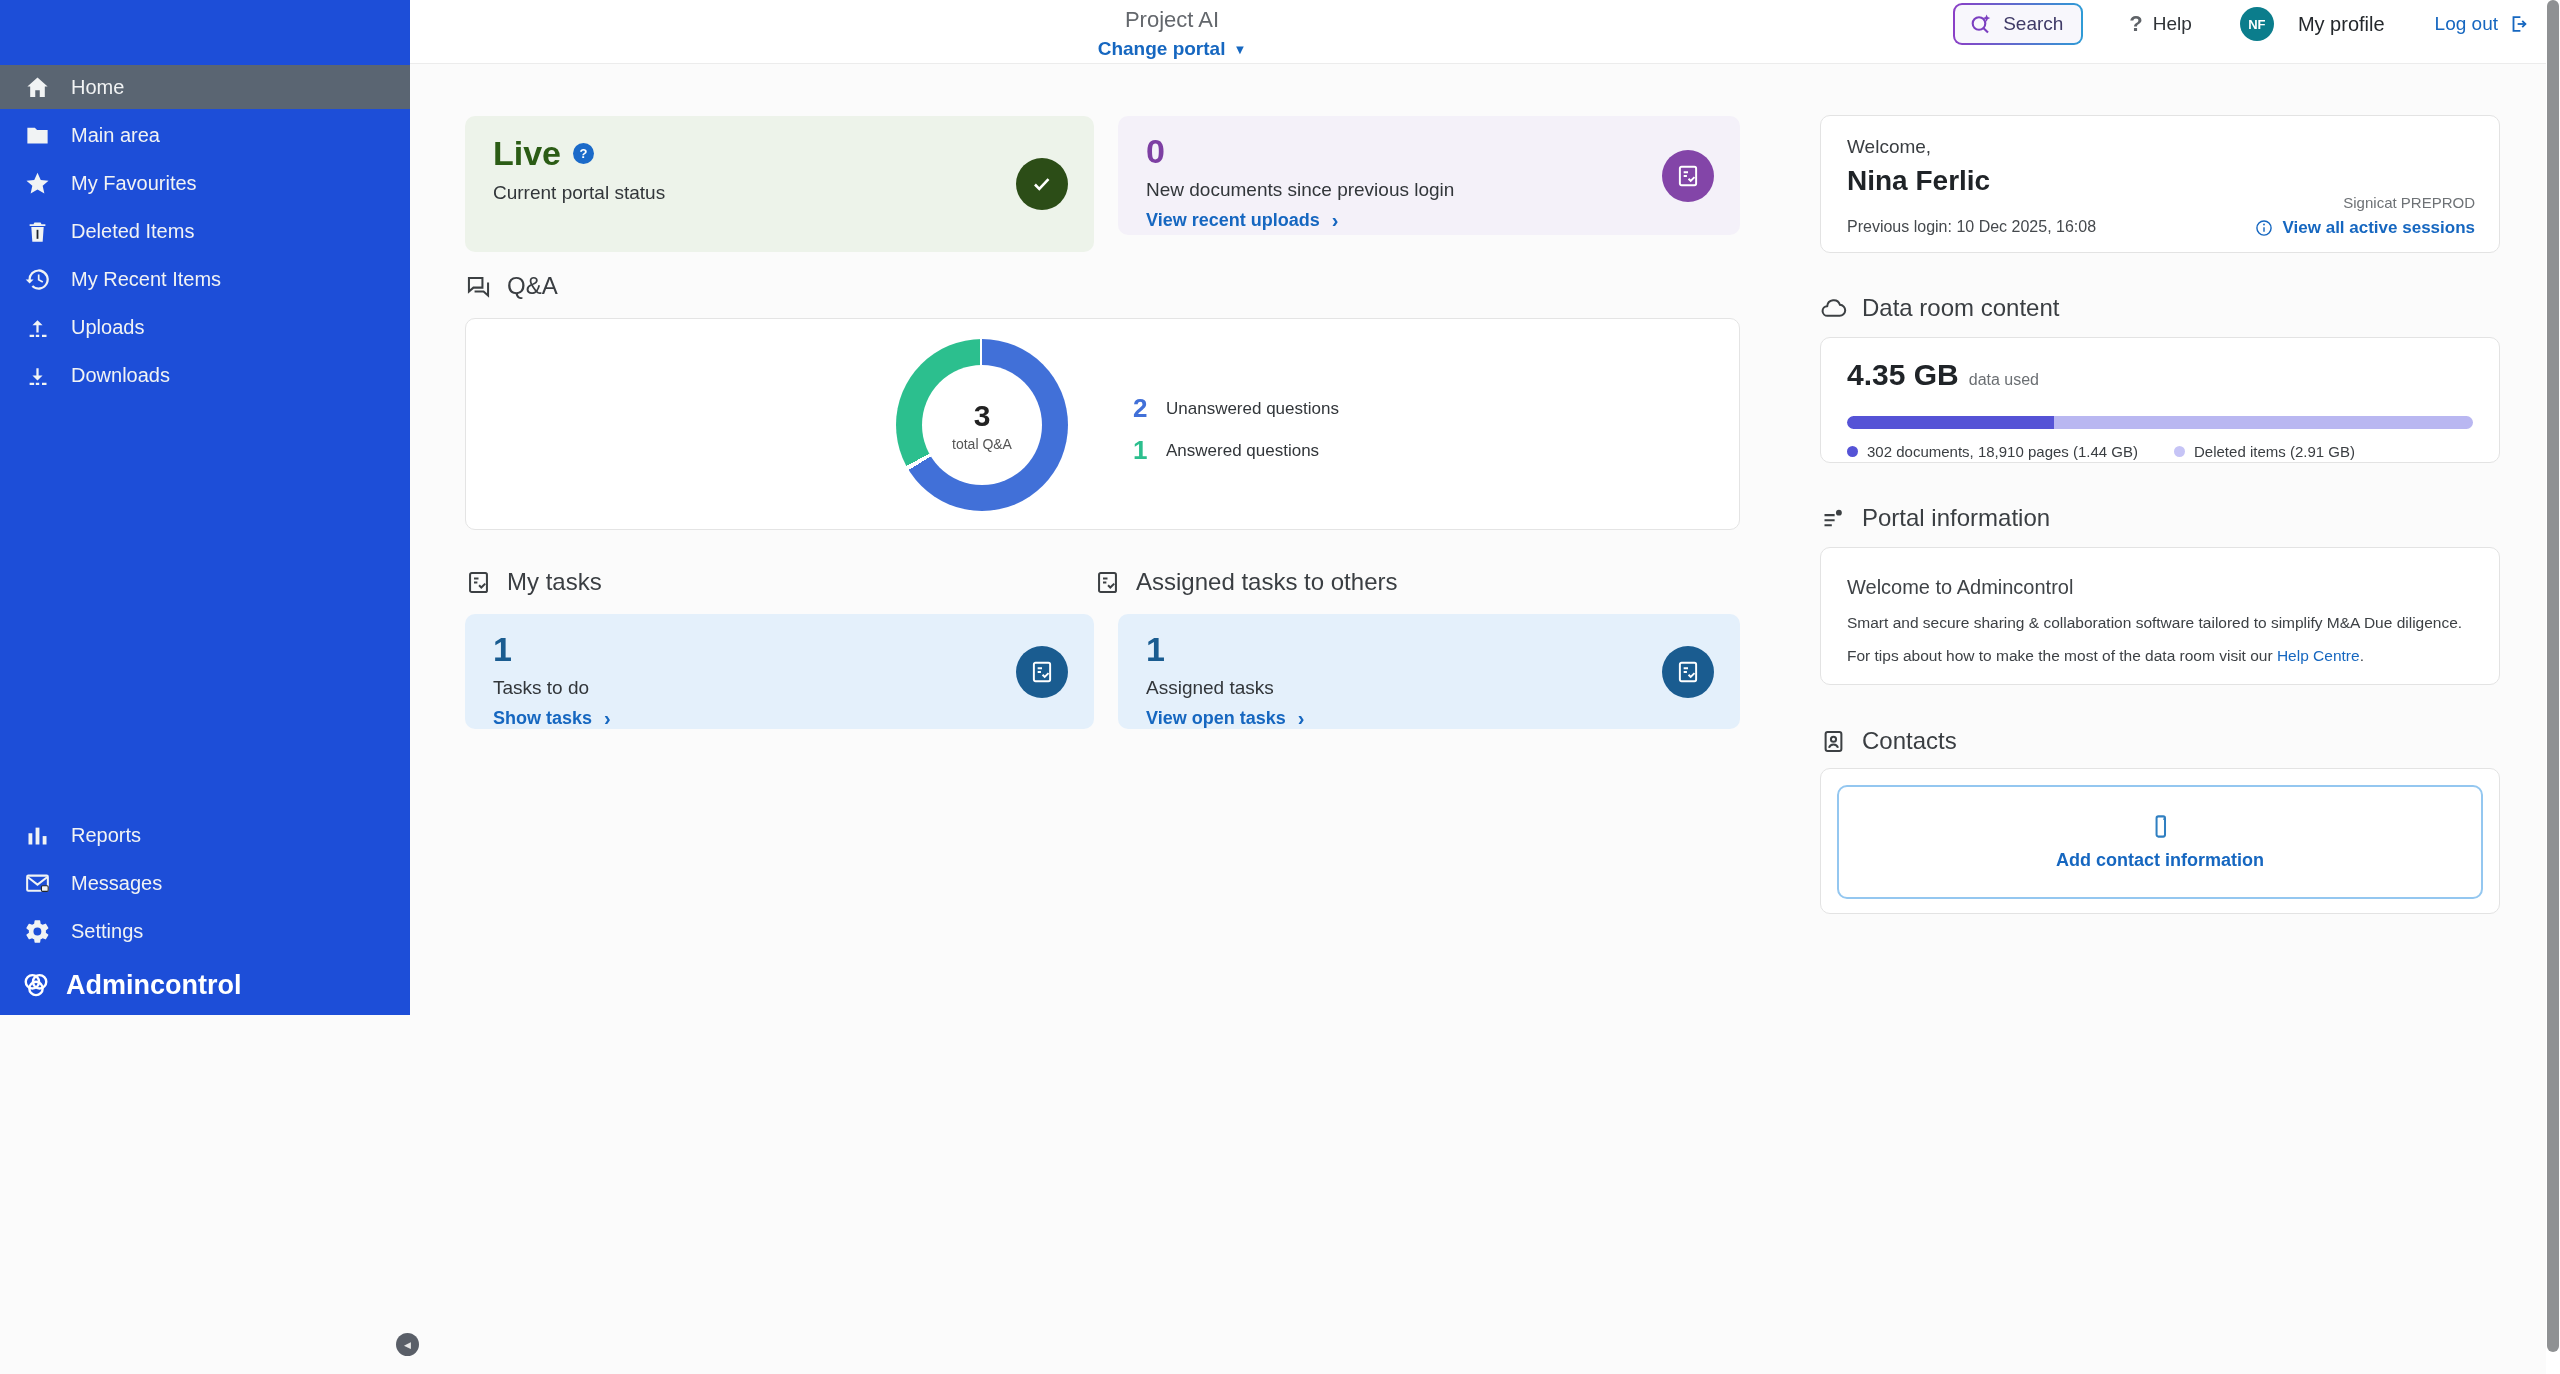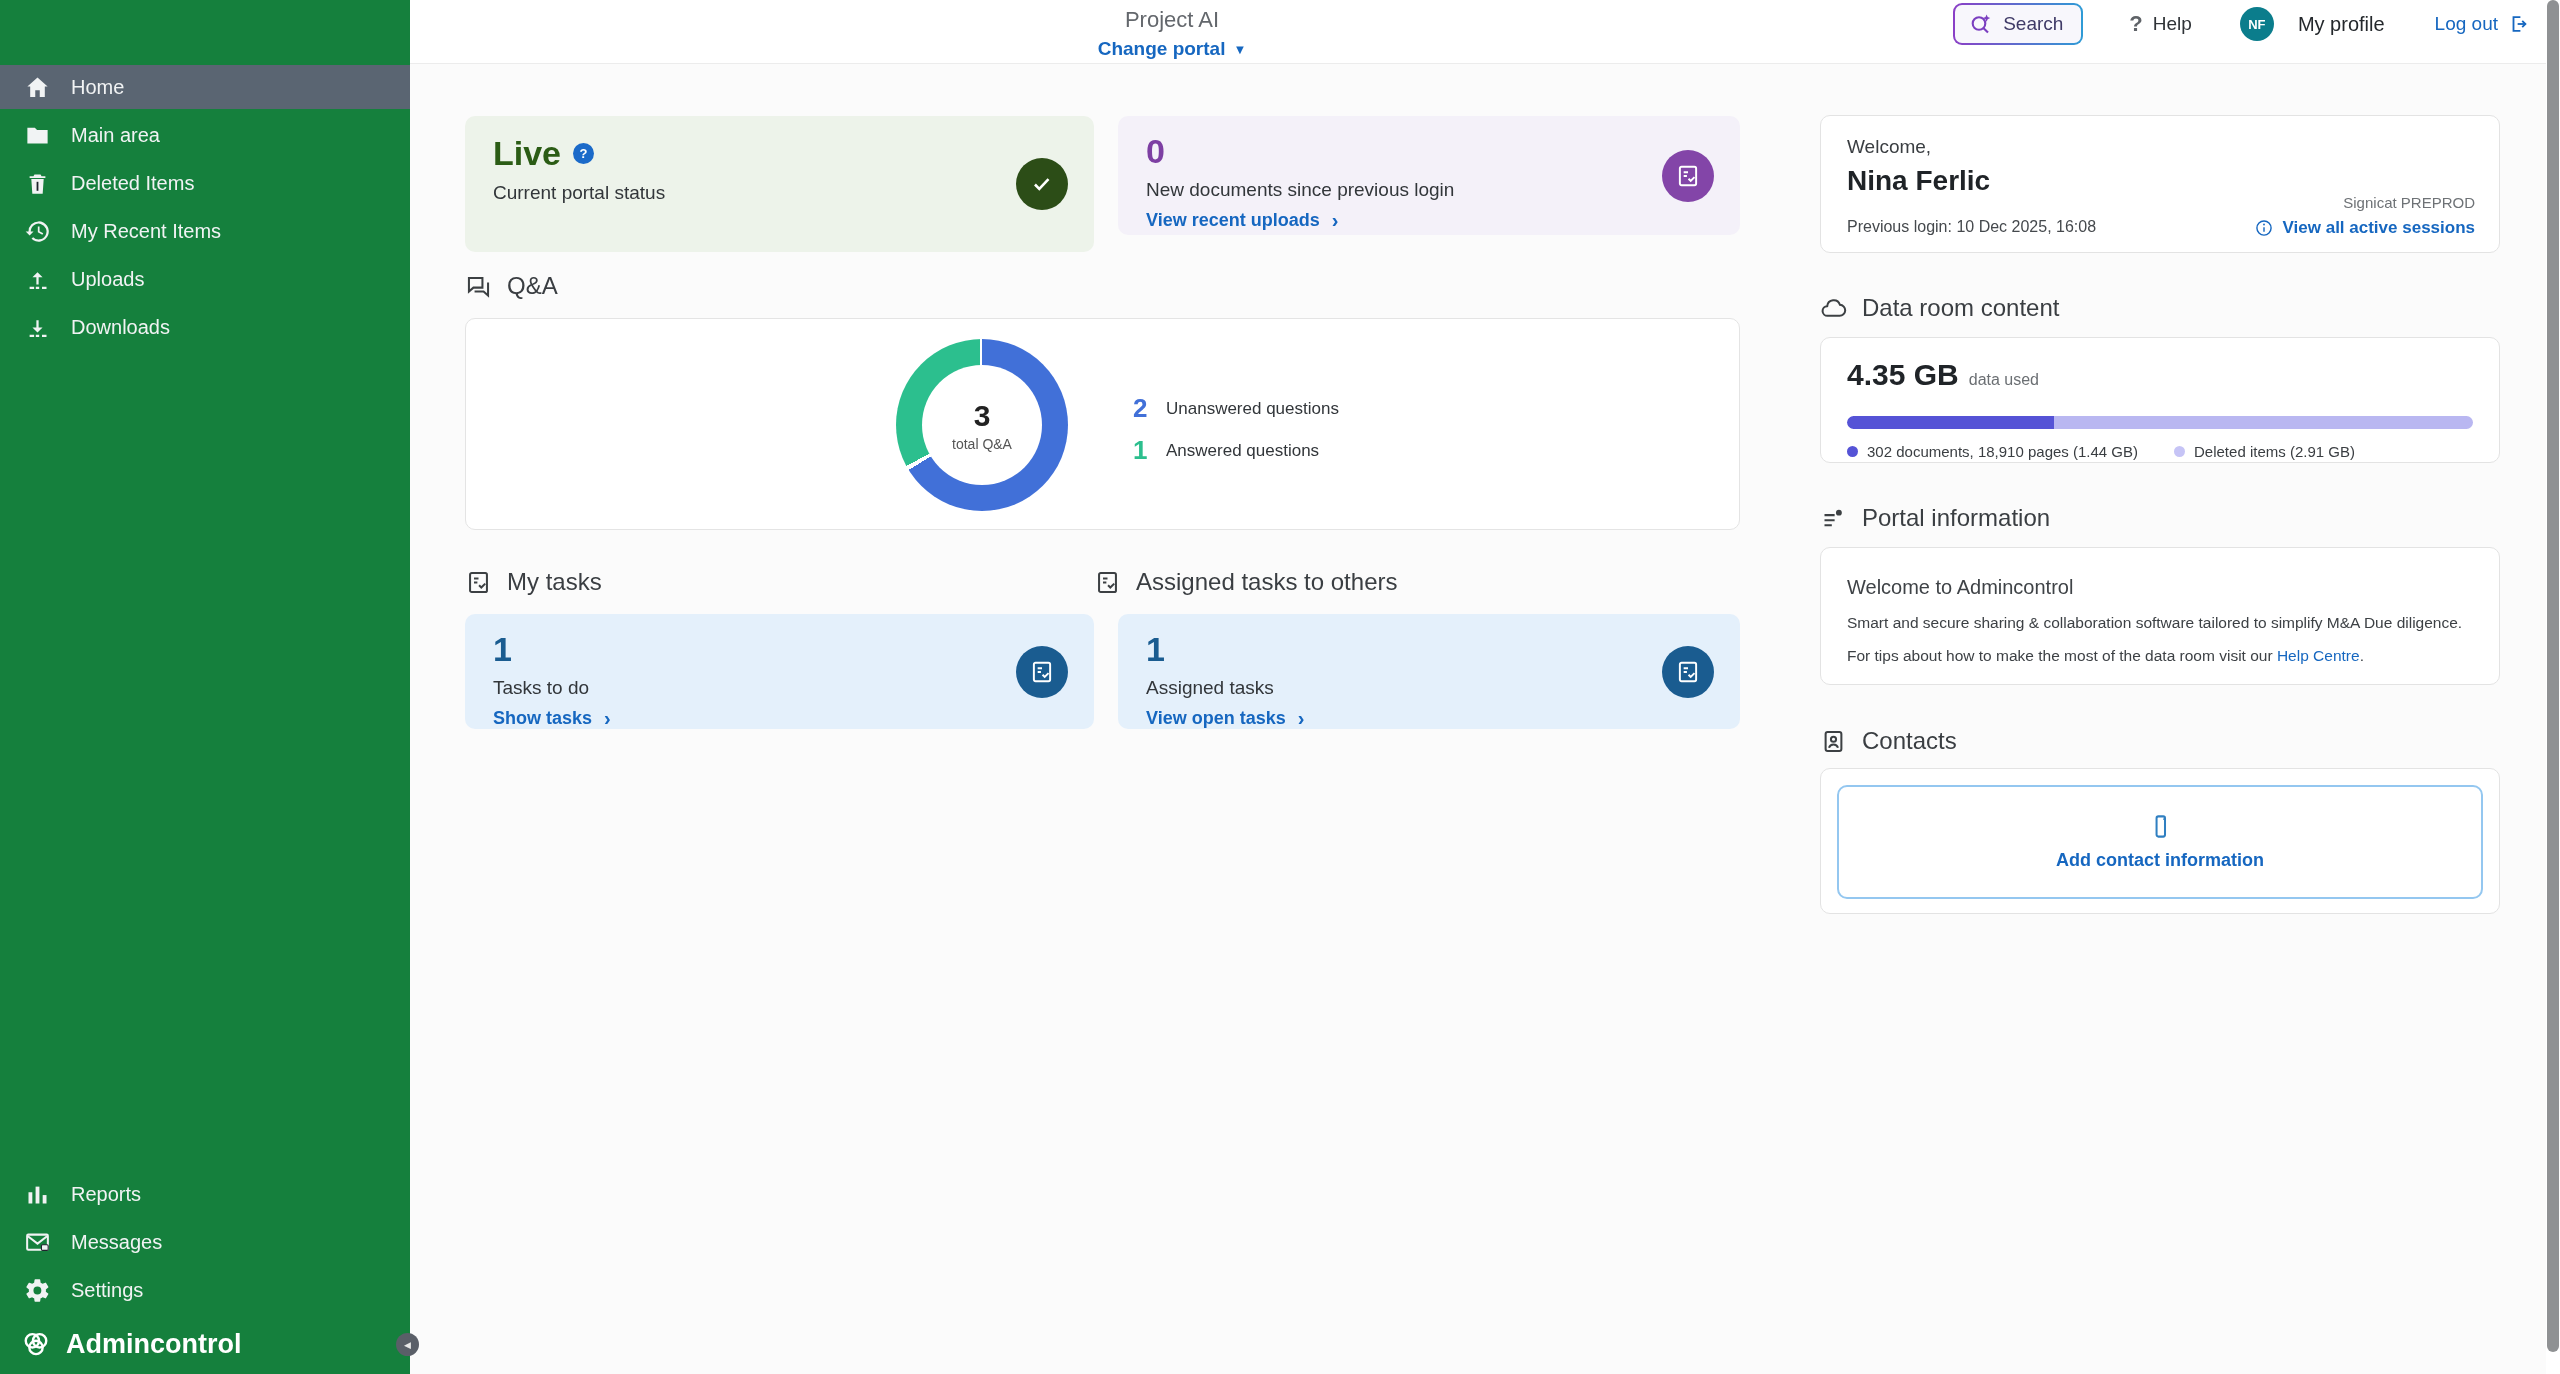--- a/index.html
+++ b/index.html
@@ -1,21 +1,21 @@
 <!DOCTYPE html>
 <html><head>
 <meta charset="utf-8">
 <style>
   * { box-sizing: border-box; margin: 0; padding: 0; }
   html,body { width:2560px; height:1374px; overflow:hidden; }
   body { font-family:"Liberation Sans", sans-serif; background:#fbfbfb; color:#333; }
   .page { position:relative; width:2560px; height:1374px; }
 
   
-  .sidebar { position:absolute; left:0; top:0; width:410px; height:1374px; background:#15803d; color:#f1f3f4; z-index:5; }
+  .sidebar { position:absolute; left:0; top:0; width:410px; height:1015px; background:#1d4ed8; color:#f1f3f4; z-index:5; }
   .nav { padding-top:65px; }
   .nav-item { display:flex; align-items:center; height:44px; margin-bottom:4px; padding-left:24px; gap:20px; font-size:20px; cursor:pointer; }
   .nav-item.active { background:#5a6572; }
   .nav-item svg { width:27px; height:27px; flex:0 0 27px; }
   .sidebar-bottom { position:absolute; left:0; right:0; bottom:0; padding-bottom:0; }
   .brand-row { display:flex; align-items:center; gap:14px; padding:12px 0 14px 20px; font-size:27px; font-weight:bold; color:#fff; }
   .brand-row svg { width:32px; height:32px; }
   .collapse-btn { position:absolute; left:396px; top:1333px; width:23px; height:23px; border-radius:50%; background:#5a5f68; color:#e8e8e8; display:flex; align-items:center; justify-content:center; font-size:9px; z-index:9; cursor:pointer; }
 
   
@@ -131,20 +131,26 @@
         <span>Home</span>
       </div>
       <div class="nav-item">
         <svg viewBox="0 0 24 24">
             <path d="M3 5h6.6l2 2H21v12H3z" fill="currentColor"></path>
           </svg>
         <span>Main area</span>
       </div>
       <div class="nav-item">
         <svg viewBox="0 0 24 24">
+            <path d="M12 2.5l2.9 6.3 6.9.7-5.2 4.6 1.5 6.8-6.1-3.6-6.1 3.6 1.5-6.8L2.2 9.5l6.9-.7z" fill="currentColor"></path>
+          </svg>
+        <span>My Favourites</span>
+      </div>
+      <div class="nav-item">
+        <svg viewBox="0 0 24 24">
             <path d="M6.5 8h11l-.9 13H7.4zM9.3 4h5.4l.9 1.6H19V7.2H5V5.6h3.4z" fill="currentColor"></path>
             <rect x="11.2" y="10.5" width="1.6" height="8" fill="#1f242d"></rect>
           </svg>
         <span>Deleted Items</span>
       </div>
       <div class="nav-item">
         <svg viewBox="0 0 24 24">
             <path d="M13 3a9 9 0 0 0-9 9H1.5L5 15.5 8.5 12H6a7 7 0 1 1 2.1 5l-1.4 1.4A9 9 0 1 0 13 3z" fill="currentColor"></path>
             <path d="M12.3 7.5v5.1l4 2.3.8-1.3-3.3-1.9V7.5z" fill="currentColor"></path>
           </svg>

